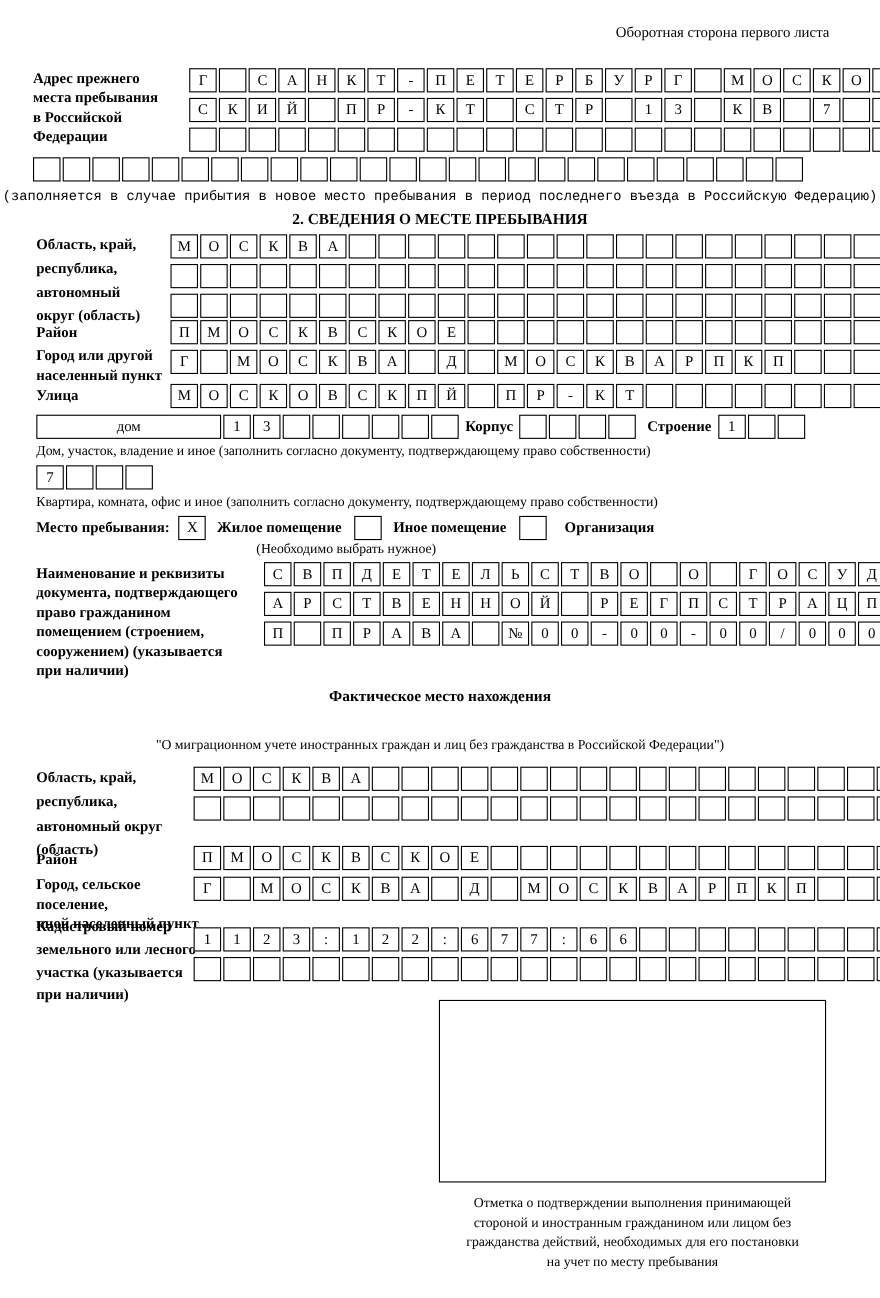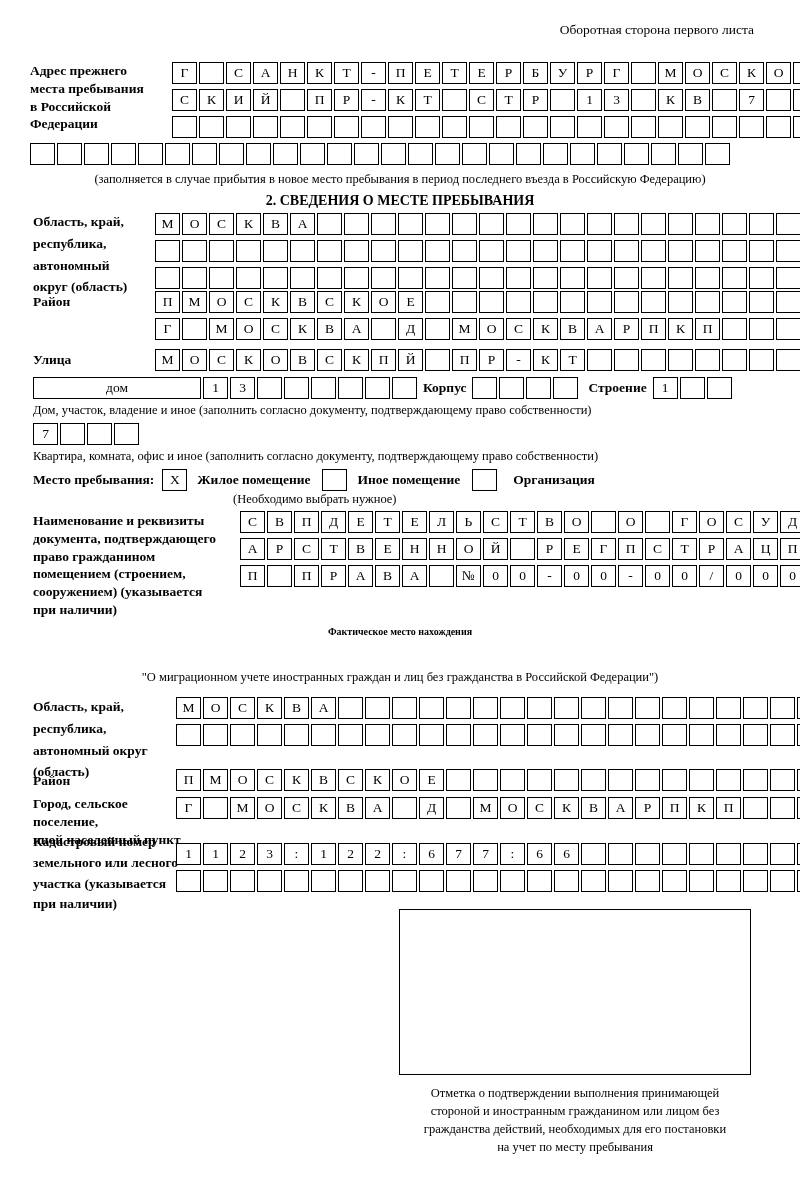--- a/index.html
+++ b/index.html
@@ -187,21 +187,21 @@
     <div class="cell"></div>
     <div class="cell"></div>
     <div class="cell"></div>
     <div class="cell"></div>
     <div class="cell"></div>
     <div class="cell"></div>
     <div class="cell"></div>
     <div class="cell"></div>
   </div>
 
-  <div class="row note center" style="top:172px; left:0; width:800px;">(заполняется в случае прибытия в новое место пребывания в период последнего въезда в Российскую Федерацию)</div>
+  <div class="row note center" style="top:172px; left:0; width:800px;font-family:Liberation Mono, monospace;">(заполняется в случае прибытия в новое место пребывания в период последнего въезда в Российскую Федерацию)</div>
 
   <div class="row bold center" style="top:193px; left:0; width:800px; font-size:14px;">2. СВЕДЕНИЯ О МЕСТЕ ПРЕБЫВАНИЯ</div>
 
   <div class="row" style="top:213px; left:33px; width:140px;">
     <div class="lbl">Область, край,</div>
     <div class="lbl" style="margin-top:4px;">республика,</div>
     <div class="lbl" style="margin-top:4px;">автономный</div>
     <div class="lbl" style="margin-top:4px;">округ (область)</div>
   </div>
 
@@ -305,20 +305,24 @@
     <div class="cell"></div>
     <div class="cell"></div>
     <div class="cell"></div>
     <div class="cell"></div>
     <div class="cell"></div>
     <div class="cell"></div>
     <div class="cell"></div>
     <div class="cell"></div>
   </div>
 
+  <div class="row" style="top:314px; left:33px; width:130px;">
+    <div class="lbl">Город или другой</div>
+    <div class="lbl">населенный пункт</div>
+  </div>
   <div class="row boxrow" style="top:318px; left:155px;">
     <div class="cell">Г</div>
     <div class="cell"></div>
     <div class="cell">М</div>
     <div class="cell">О</div>
     <div class="cell">С</div>
     <div class="cell">К</div>
     <div class="cell">В</div>
     <div class="cell">А</div>
     <div class="cell"></div>
@@ -482,21 +486,21 @@
     <div class="cell">0</div>
     <div class="cell">-</div>
     <div class="cell">0</div>
     <div class="cell">0</div>
     <div class="cell">/</div>
     <div class="cell">0</div>
     <div class="cell">0</div>
     <div class="cell">0</div>
   </div>
 
-  <div class="row bold center" style="top:626px; left:0; width:800px; font-size:10px;">Фактическое место нахождения</div>
+  <div class="row bold center" style="top:626px; left:0; width:800px; font-size:14px;">Фактическое место нахождения</div>
   <div class="row note center" style="top:670px; left:0; width:800px;">"О миграционном учете иностранных граждан и лиц без гражданства в Российской Федерации")</div>
 
   <div class="row" style="top:698px; left:33px; width:145px;">
     <div class="lbl">Область, край,</div>
     <div class="lbl" style="margin-top:4px;">республика,</div>
     <div class="lbl" style="margin-top:4px;">автономный округ</div>
     <div class="lbl" style="margin-top:4px;">(область)</div>
   </div>
 
   <div class="row boxrow" style="top:697px; left:176px;">

